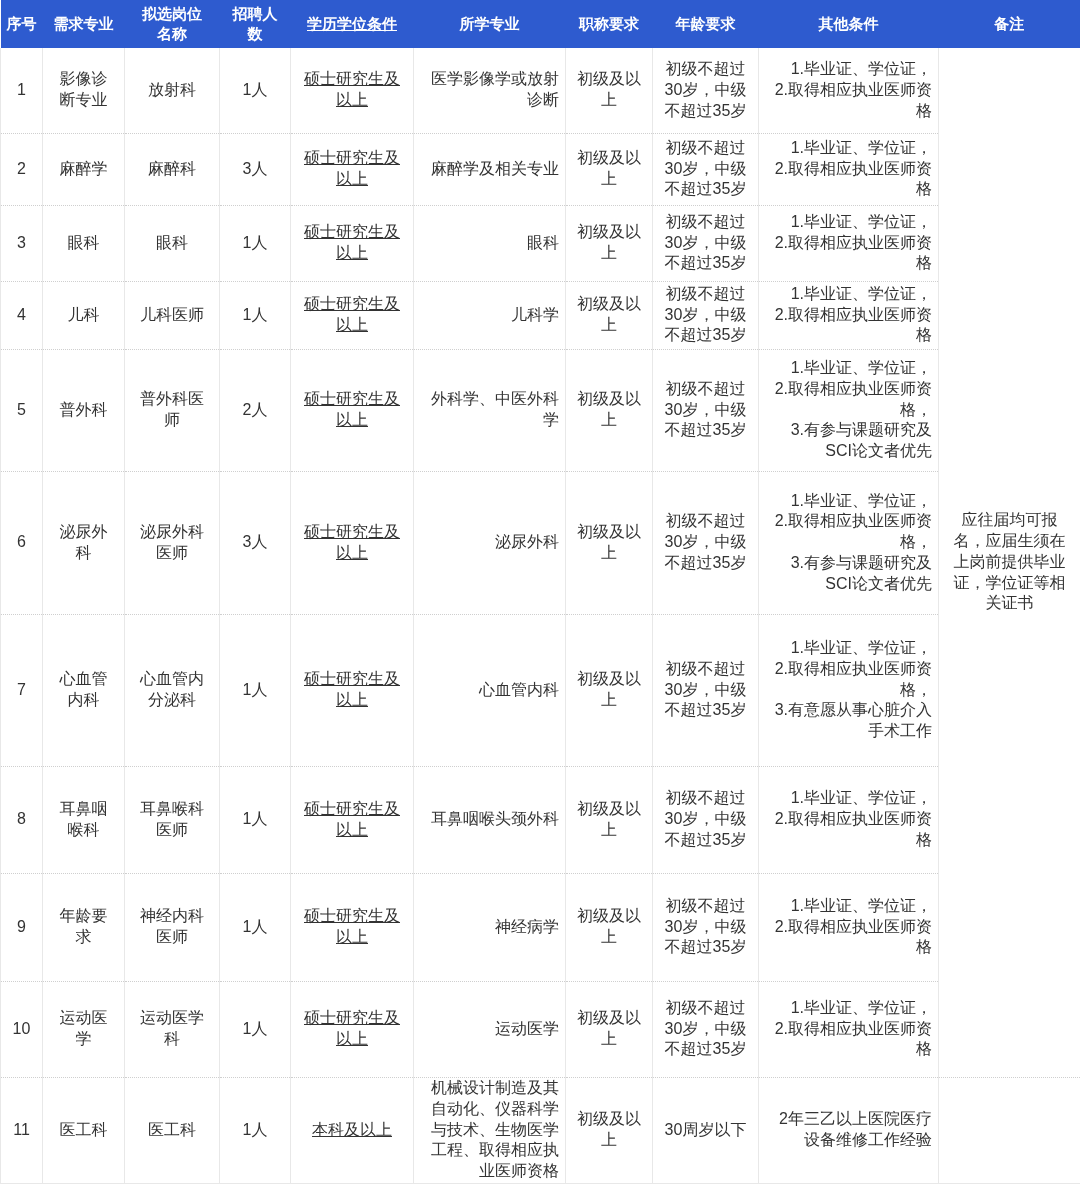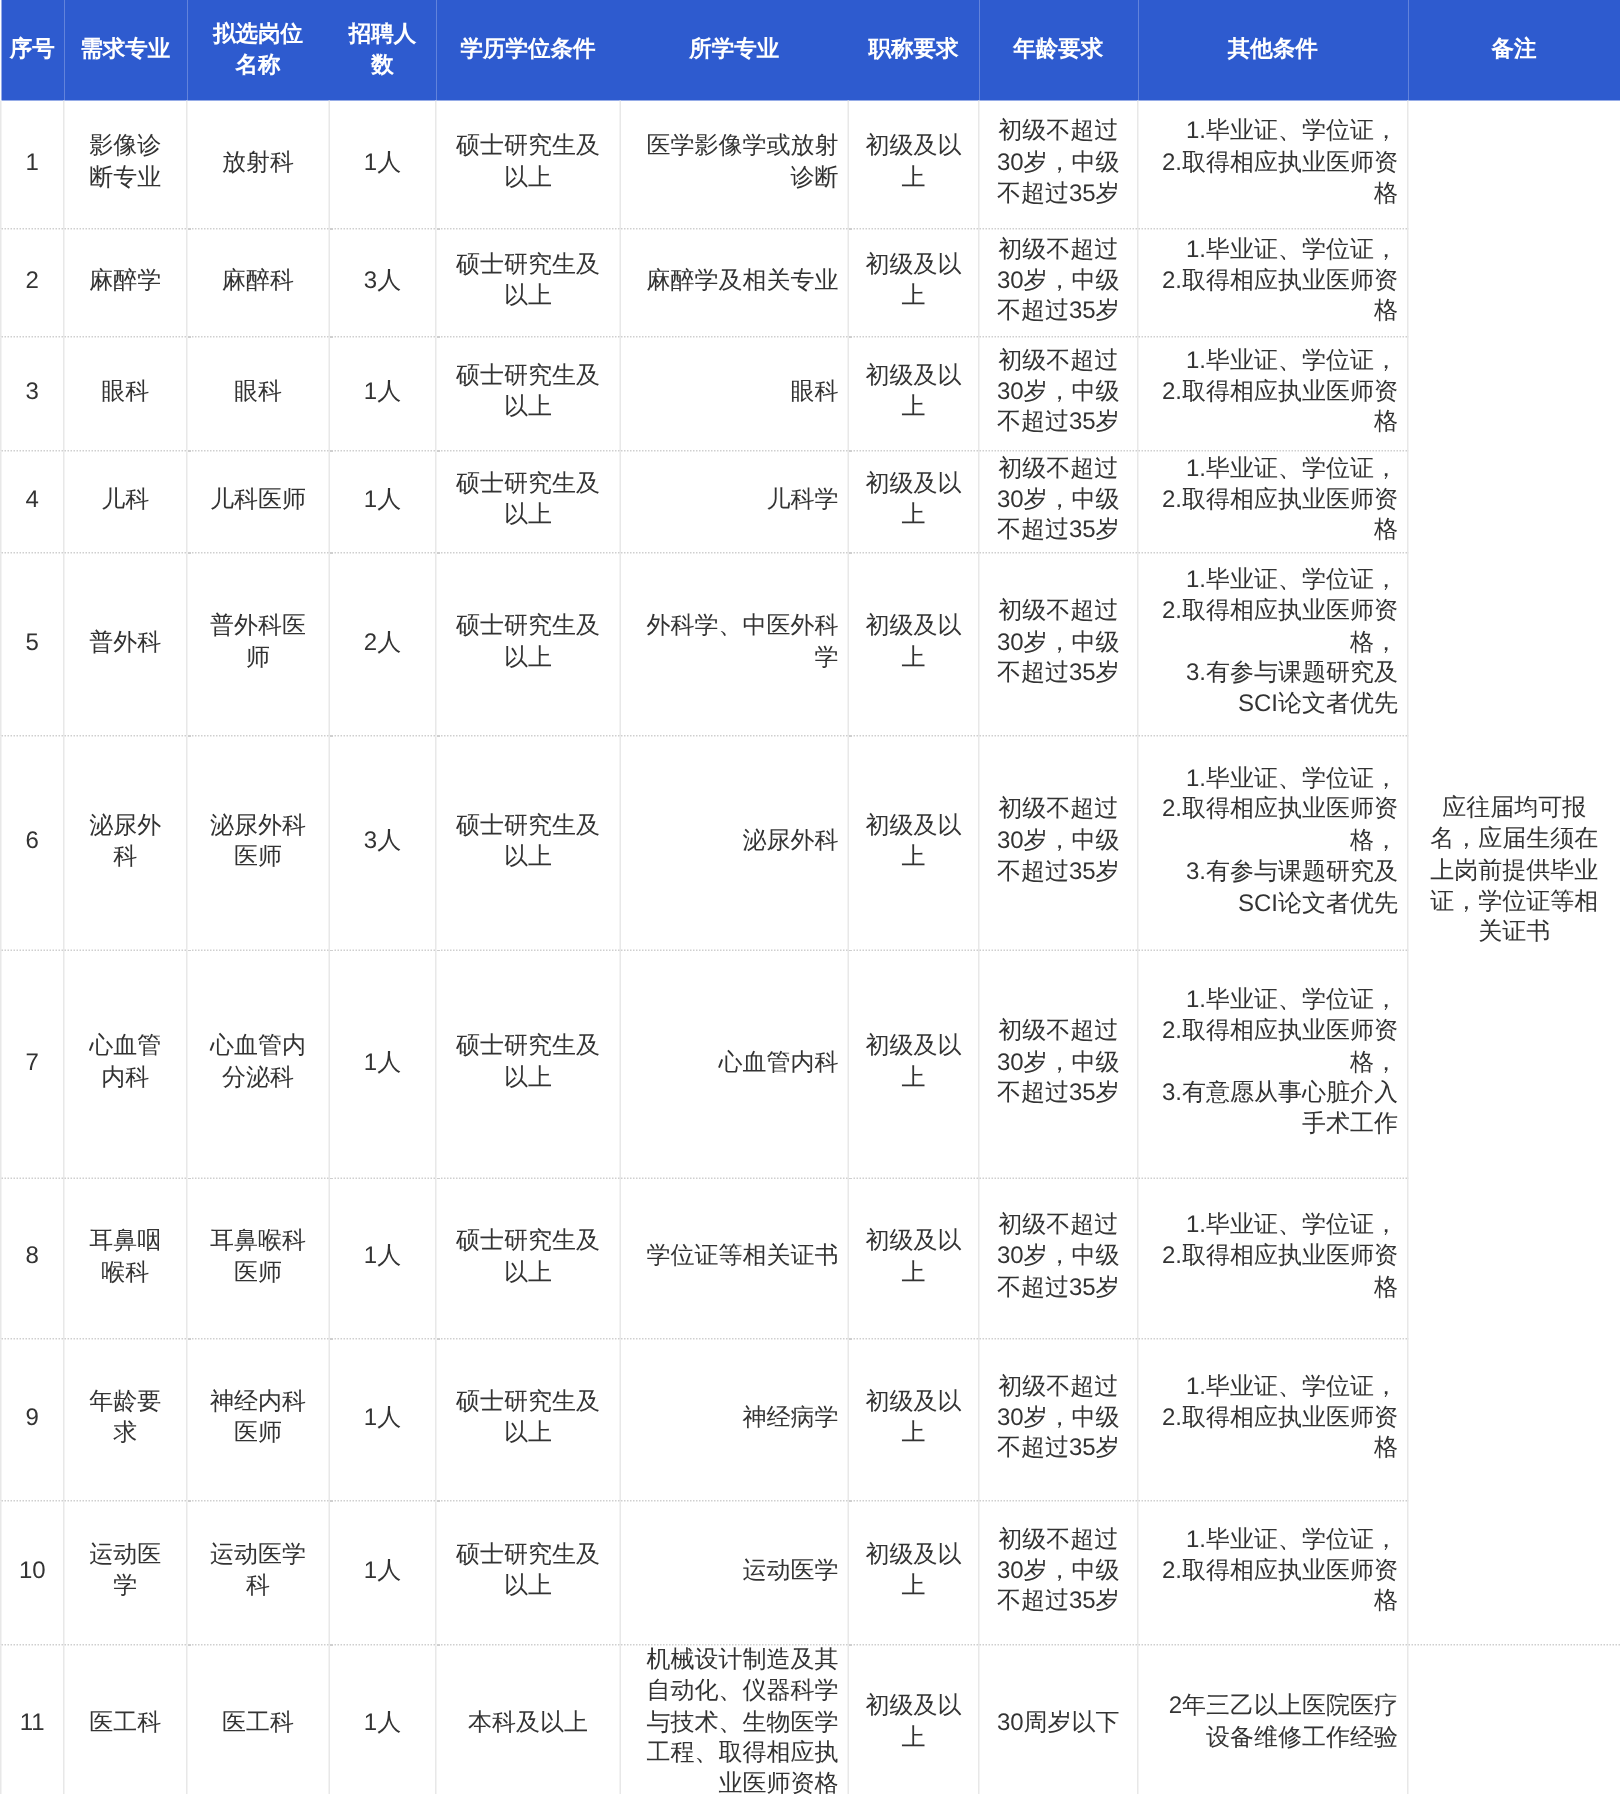--- a/index.html
+++ b/index.html
@@ -16,21 +16,21 @@
     width:1080px;
     font-family:"Liberation Sans","DejaVu Sans",sans-serif;
   }
   table{
     width:1080px;
     border-collapse:collapse;
     table-layout:fixed;
     border-right:1px solid var(--vline);
     border-bottom:1px solid var(--vline);
   }
-  thead tr{height:67px;}
+  thead tr{height:48px;}
   th{
     background:var(--header-bg);
     color:var(--header-text);
     font-weight:bold;
     font-size:15px;
     line-height:1.35;
     border:none;
     text-align:center;
     vertical-align:middle;
   }
@@ -43,21 +43,21 @@
     text-align:center;
     vertical-align:middle;
     overflow:hidden;
   }
   tbody tr:first-child > td{border-top:none;}
   
   .col-index{padding:0 2px;}
   .col-major{padding:0 11px;margin-top:43px;}
   .col-position{padding:0 11px;}
   .col-count{padding:0 10px;}
-  .col-degree{padding:0 10px;}
+  .col-degree{padding:0 10px;text-decoration:underline;}
   .col-studied{padding:0 6px;}
   .col-title{padding:0 8px;}
   .col-age{padding:0 8px;}
   .col-other{padding:0 6px;margin-left:21px;}
   .col-remark{padding:0 10px;}
   td.col-studied{text-align:right;}
   td.col-other{text-align:right;white-space:pre-line;}
   
   col.c-index{width:42px;}
   col.c-major{width:82px;}
@@ -206,21 +206,21 @@
 2.取得相应执业医师资格，
 3.有意愿从事心脏介入手术工作</td>
 
   </tr>
       <tr>
     <td class="col-index">8</td>
     <td class="col-major">耳鼻咽喉科</td>
     <td class="col-position">耳鼻喉科医师</td>
     <td class="col-count">1人</td>
     <td class="col-degree">硕士研究生及以上</td>
-    <td class="col-studied">学位证等相关证书</td>
+    <td class="col-studied">耳鼻咽喉头颈外科</td>
     <td class="col-title">初级及以上</td>
     <td class="col-age">初级不超过30岁，中级不超过35岁</td>
     <td class="col-other">1.毕业证、学位证，
 2.取得相应执业医师资格</td>
 
   </tr>
       <tr>
     <td class="col-index">9</td>
     <td class="col-major">年龄要求</td>
     <td class="col-position">神经内科医师</td>

